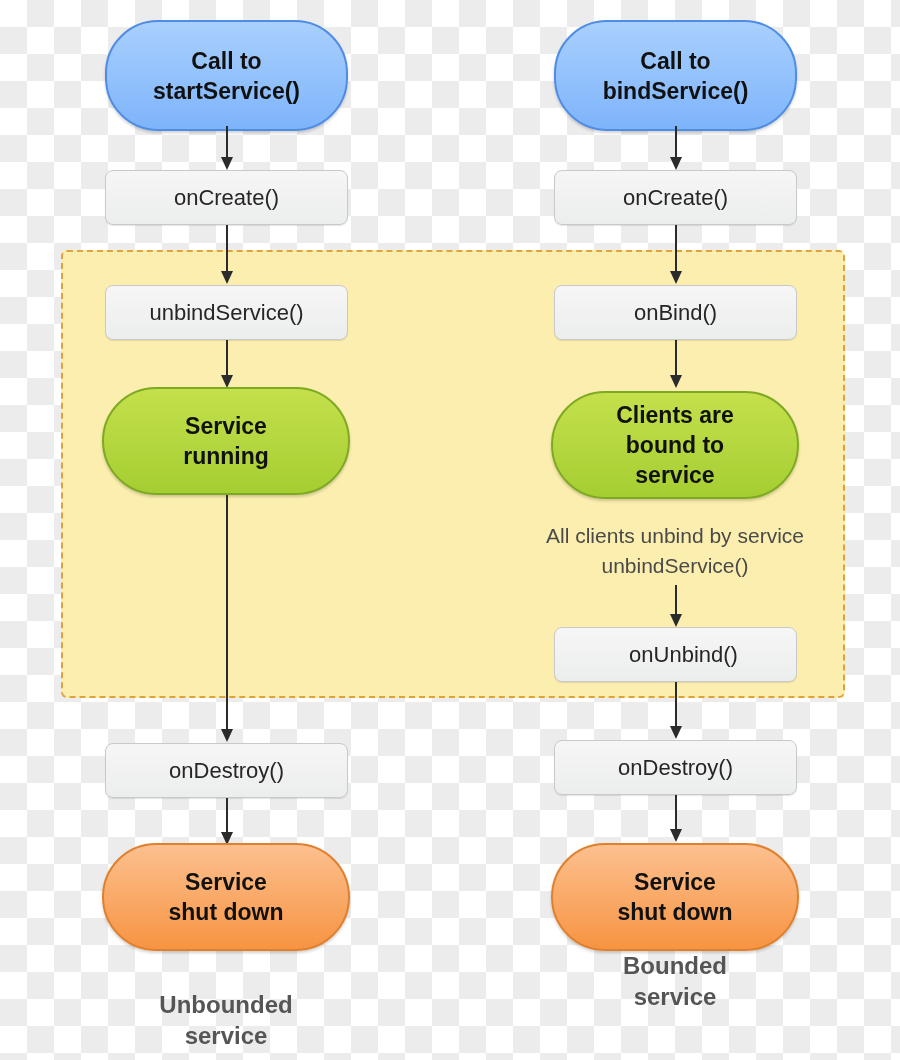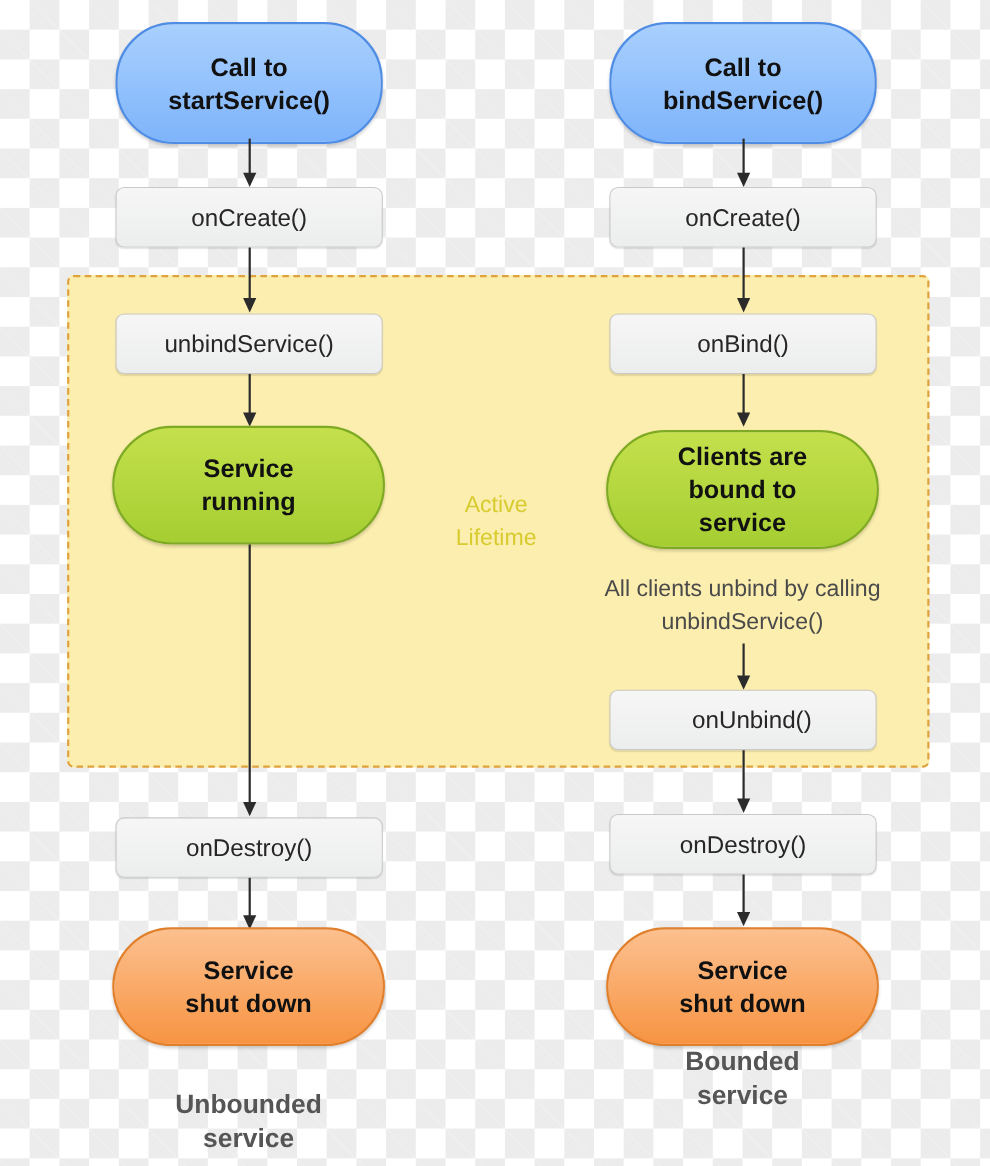--- a/index.html
+++ b/index.html
@@ -152,22 +152,20 @@
     border-right: 6px solid transparent;
     border-top: 13px solid #2b2b2b;
   }
 </style>
 </head>
 <body>
 
 <div id="canvas">
 
   <div class="lifetime-band"></div>
-  <div class="lifetime-label">Active
-Lifetime</div>
 
   <div class="node node-blue" style="left:105px; top:20px;">Call to
 startService()</div>
 
   <div class="arrow" style="left:226px; top:126px; height:44px;">
     <div class="shaft" style="height:32px;"></div>
     <div class="head" style="top:31px;"></div>
   </div>
 
   <div class="node node-gray" style="left:105px; top:170px;">onCreate()</div>
@@ -225,21 +223,21 @@
 
   <div class="arrow" style="left:675px; top:340px; height:49px;">
     <div class="shaft" style="height:36px;"></div>
     <div class="head" style="top:35px;"></div>
   </div>
 
   <div class="node node-green" style="left:551px; top:391px;">Clients are
 bound to
 service</div>
 
-  <div class="note" style="left:515px; top:521px; width:320px;">All clients unbind by calling
+  <div class="note" style="left:515px; top:521px; width:320px;">All clients unbind by service
 unbindService()</div>
 
   <div class="arrow" style="left:675px; top:585px; height:42px;">
     <div class="shaft" style="height:30px;"></div>
     <div class="head" style="top:29px;"></div>
   </div>
 
   <div class="node node-gray" style="left:554px; top:627px;padding-left:16px;">onUnbind()</div>
 
   <div class="arrow" style="left:675px; top:682px; height:58px;">

